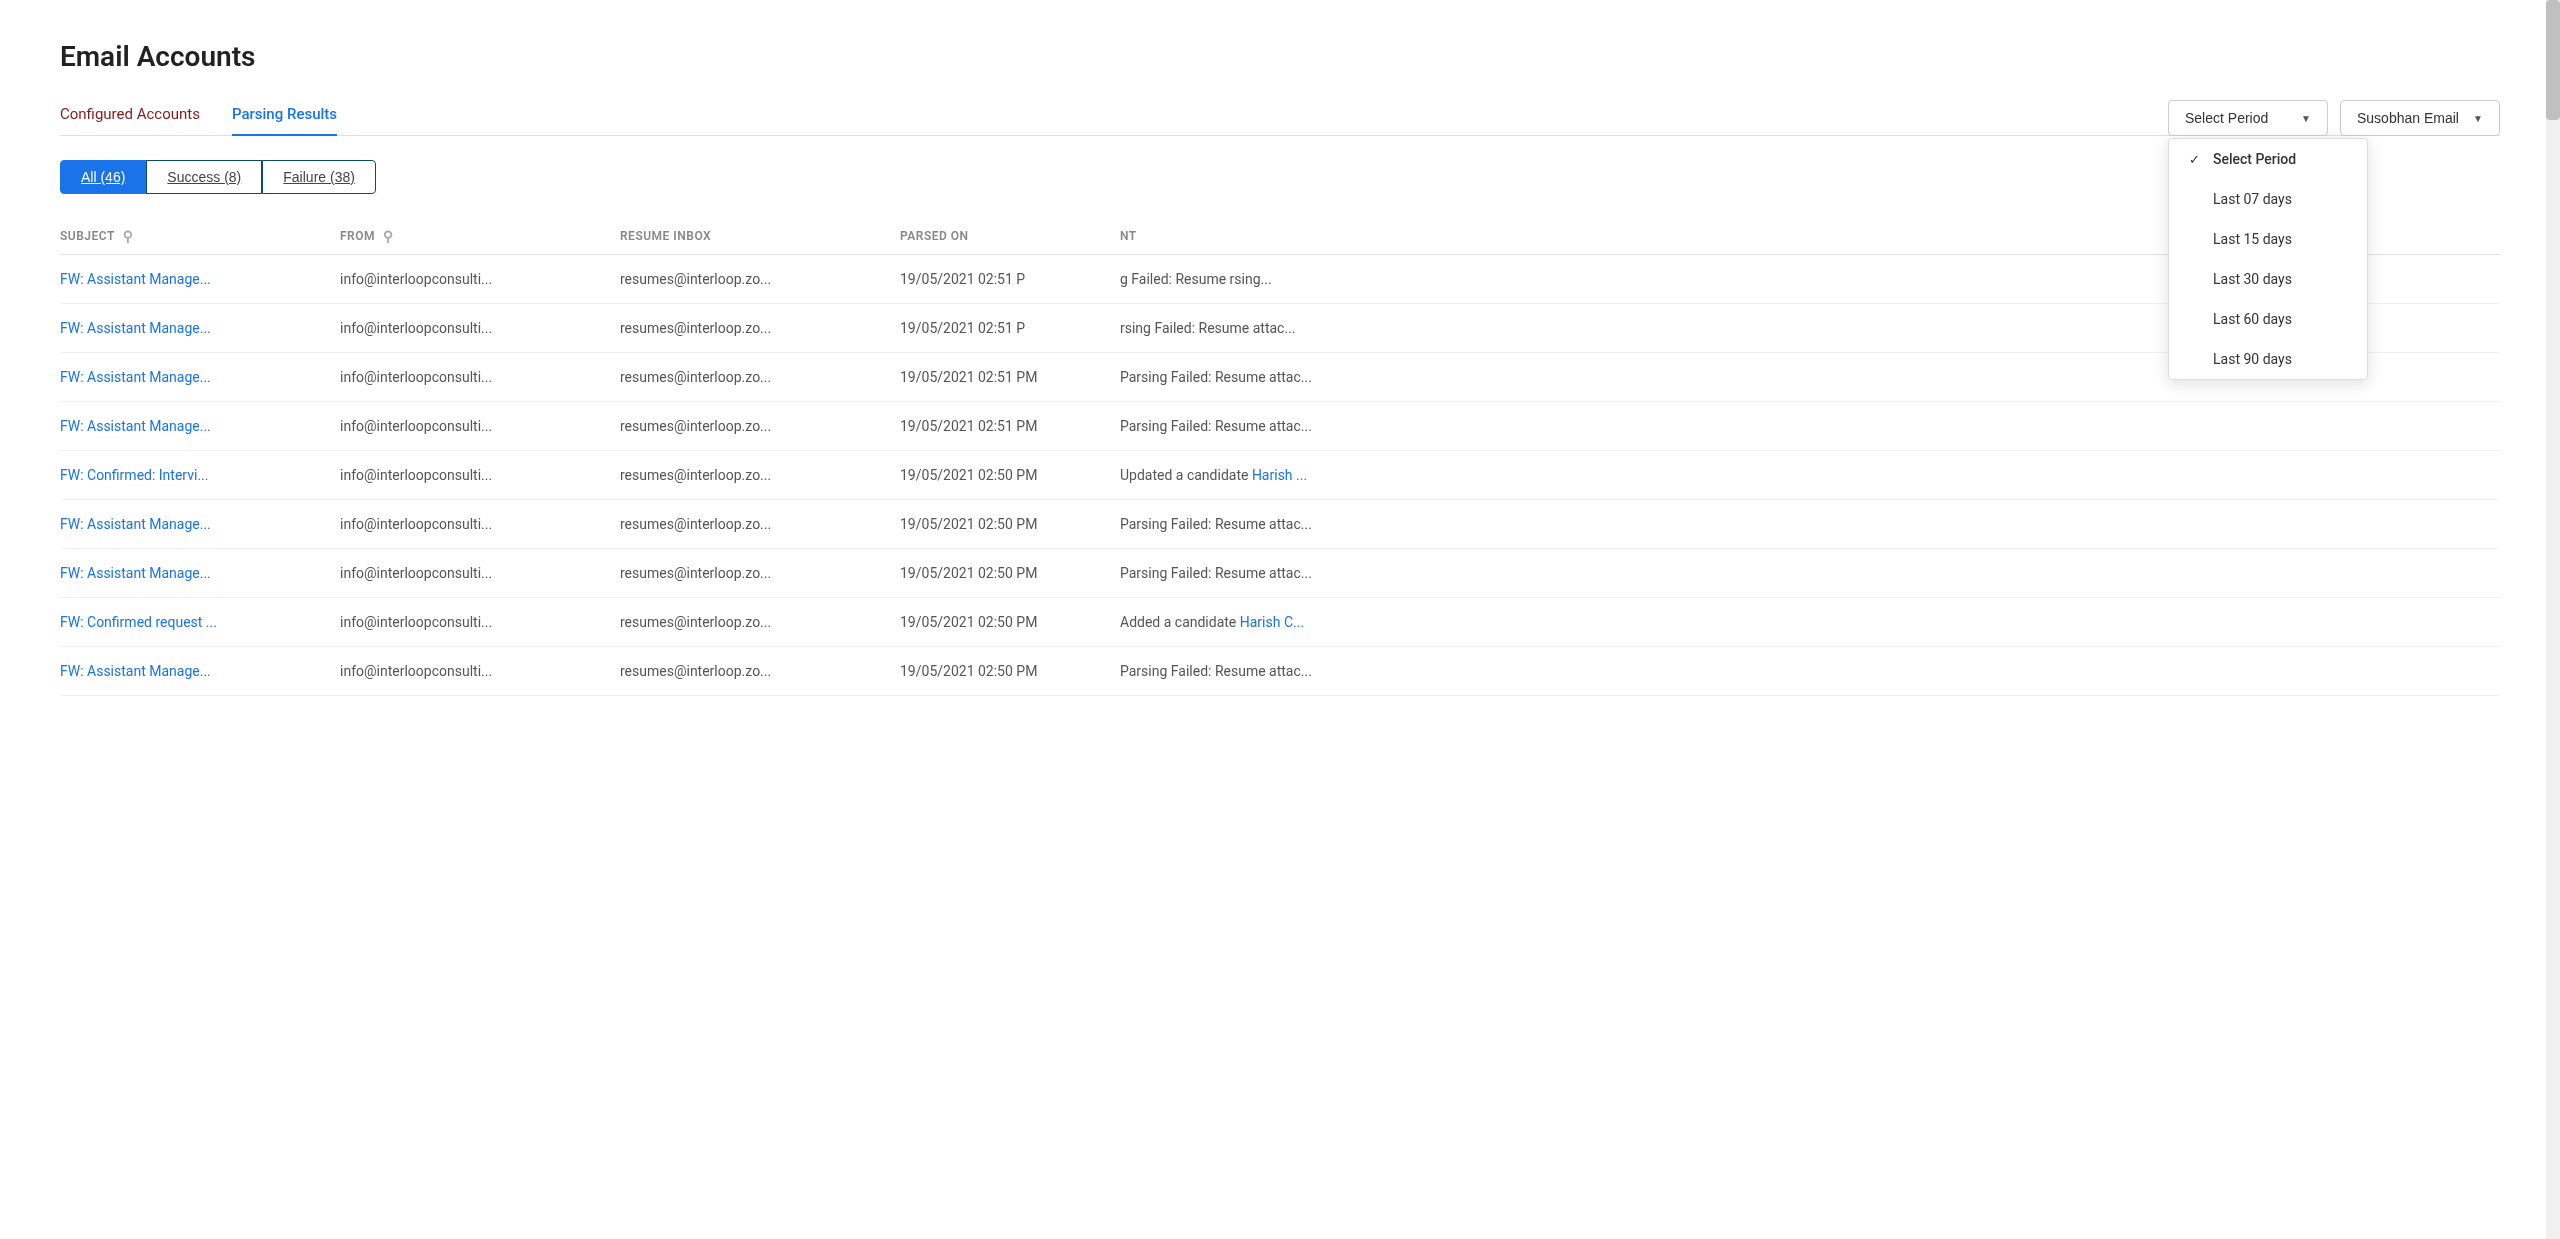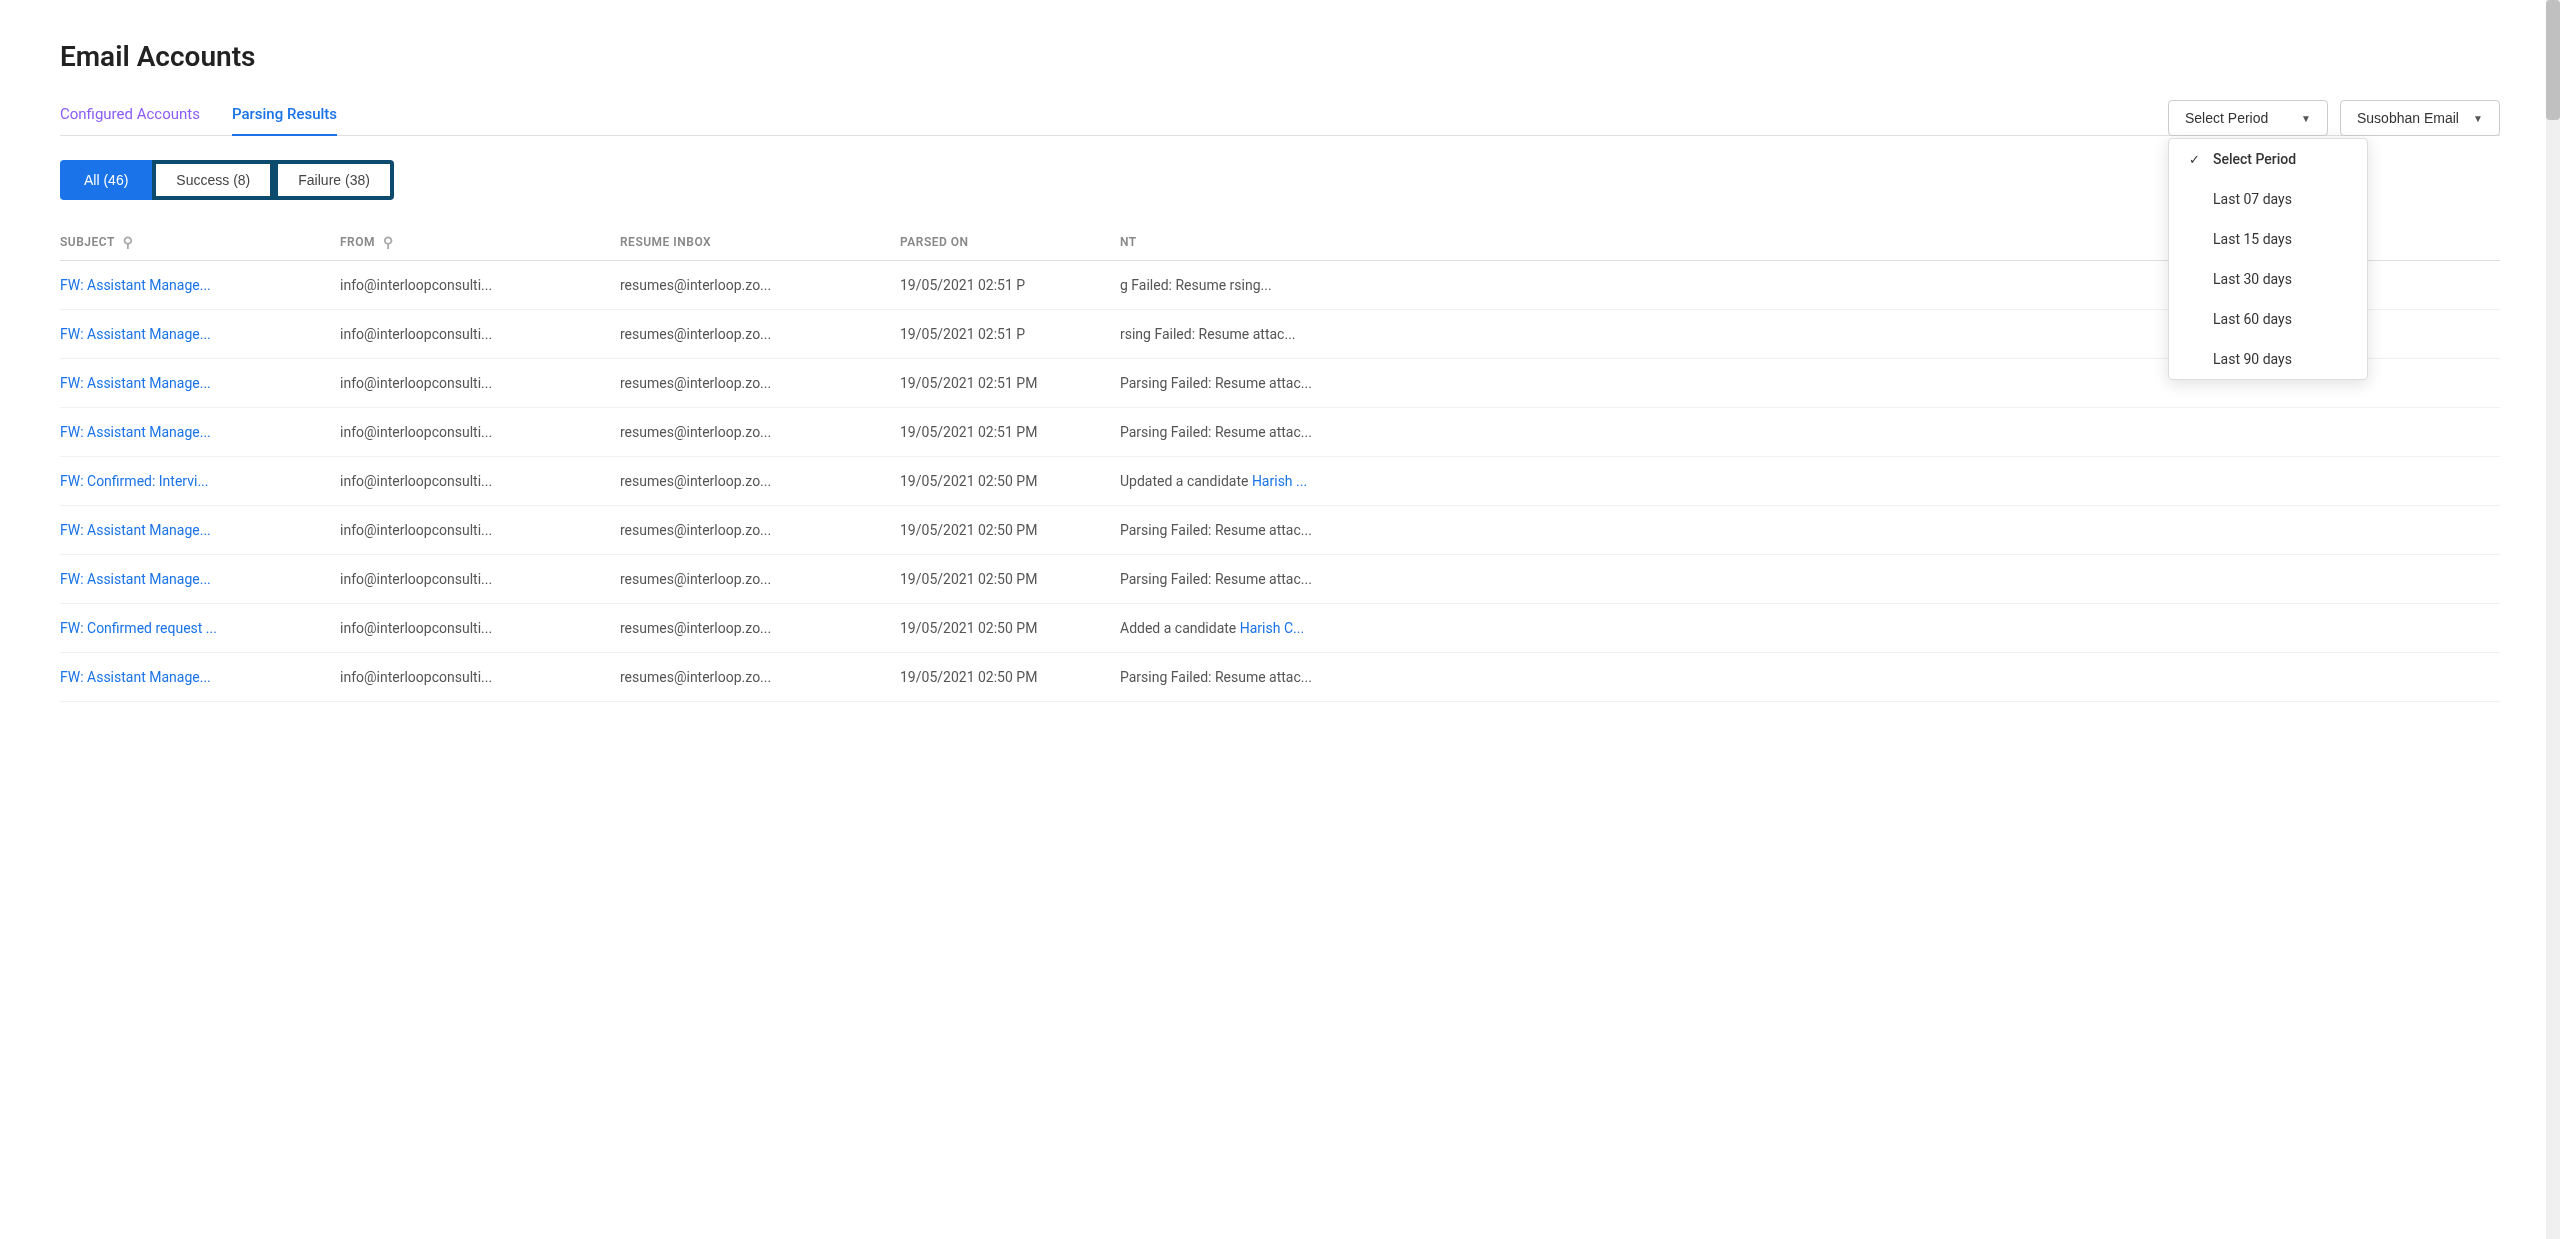--- a/index.html
+++ b/index.html
@@ -28,21 +28,21 @@
       align-items: center;
       border-bottom: 1px solid #e0e0e0;
       margin-bottom: 24px;
       gap: 32px;
       position: relative;
     }
 
     .tab {
       padding: 8px 0 12px 0;
       font-size: 15px;
-      color: #8b5cf6;
+      color: #7f1d1d;
       cursor: pointer;
       position: relative;
       text-decoration: none;
     }
 
     .tab.active {
       color: #1a73e8;
       font-weight: 500;
     }
 
@@ -63,25 +63,26 @@
       margin-bottom: 24px;
     }
 
     .filter-buttons {
       display: flex;
       gap: 0;
     }
 
     .filter-btn {
       padding: 8px 20px;
-      border: 4px solid #0c4a6e;
+      border: 1px solid #0c4a6e;
       background: #fff;
       cursor: pointer;
       font-size: 14px;
       color: #444;
+      text-decoration: underline;
     }
 
     .filter-btn:first-child {
       border-radius: 4px 0 0 4px;
     }
 
     .filter-btn:last-child {
       border-radius: 0 4px 4px 0;
     }
 

